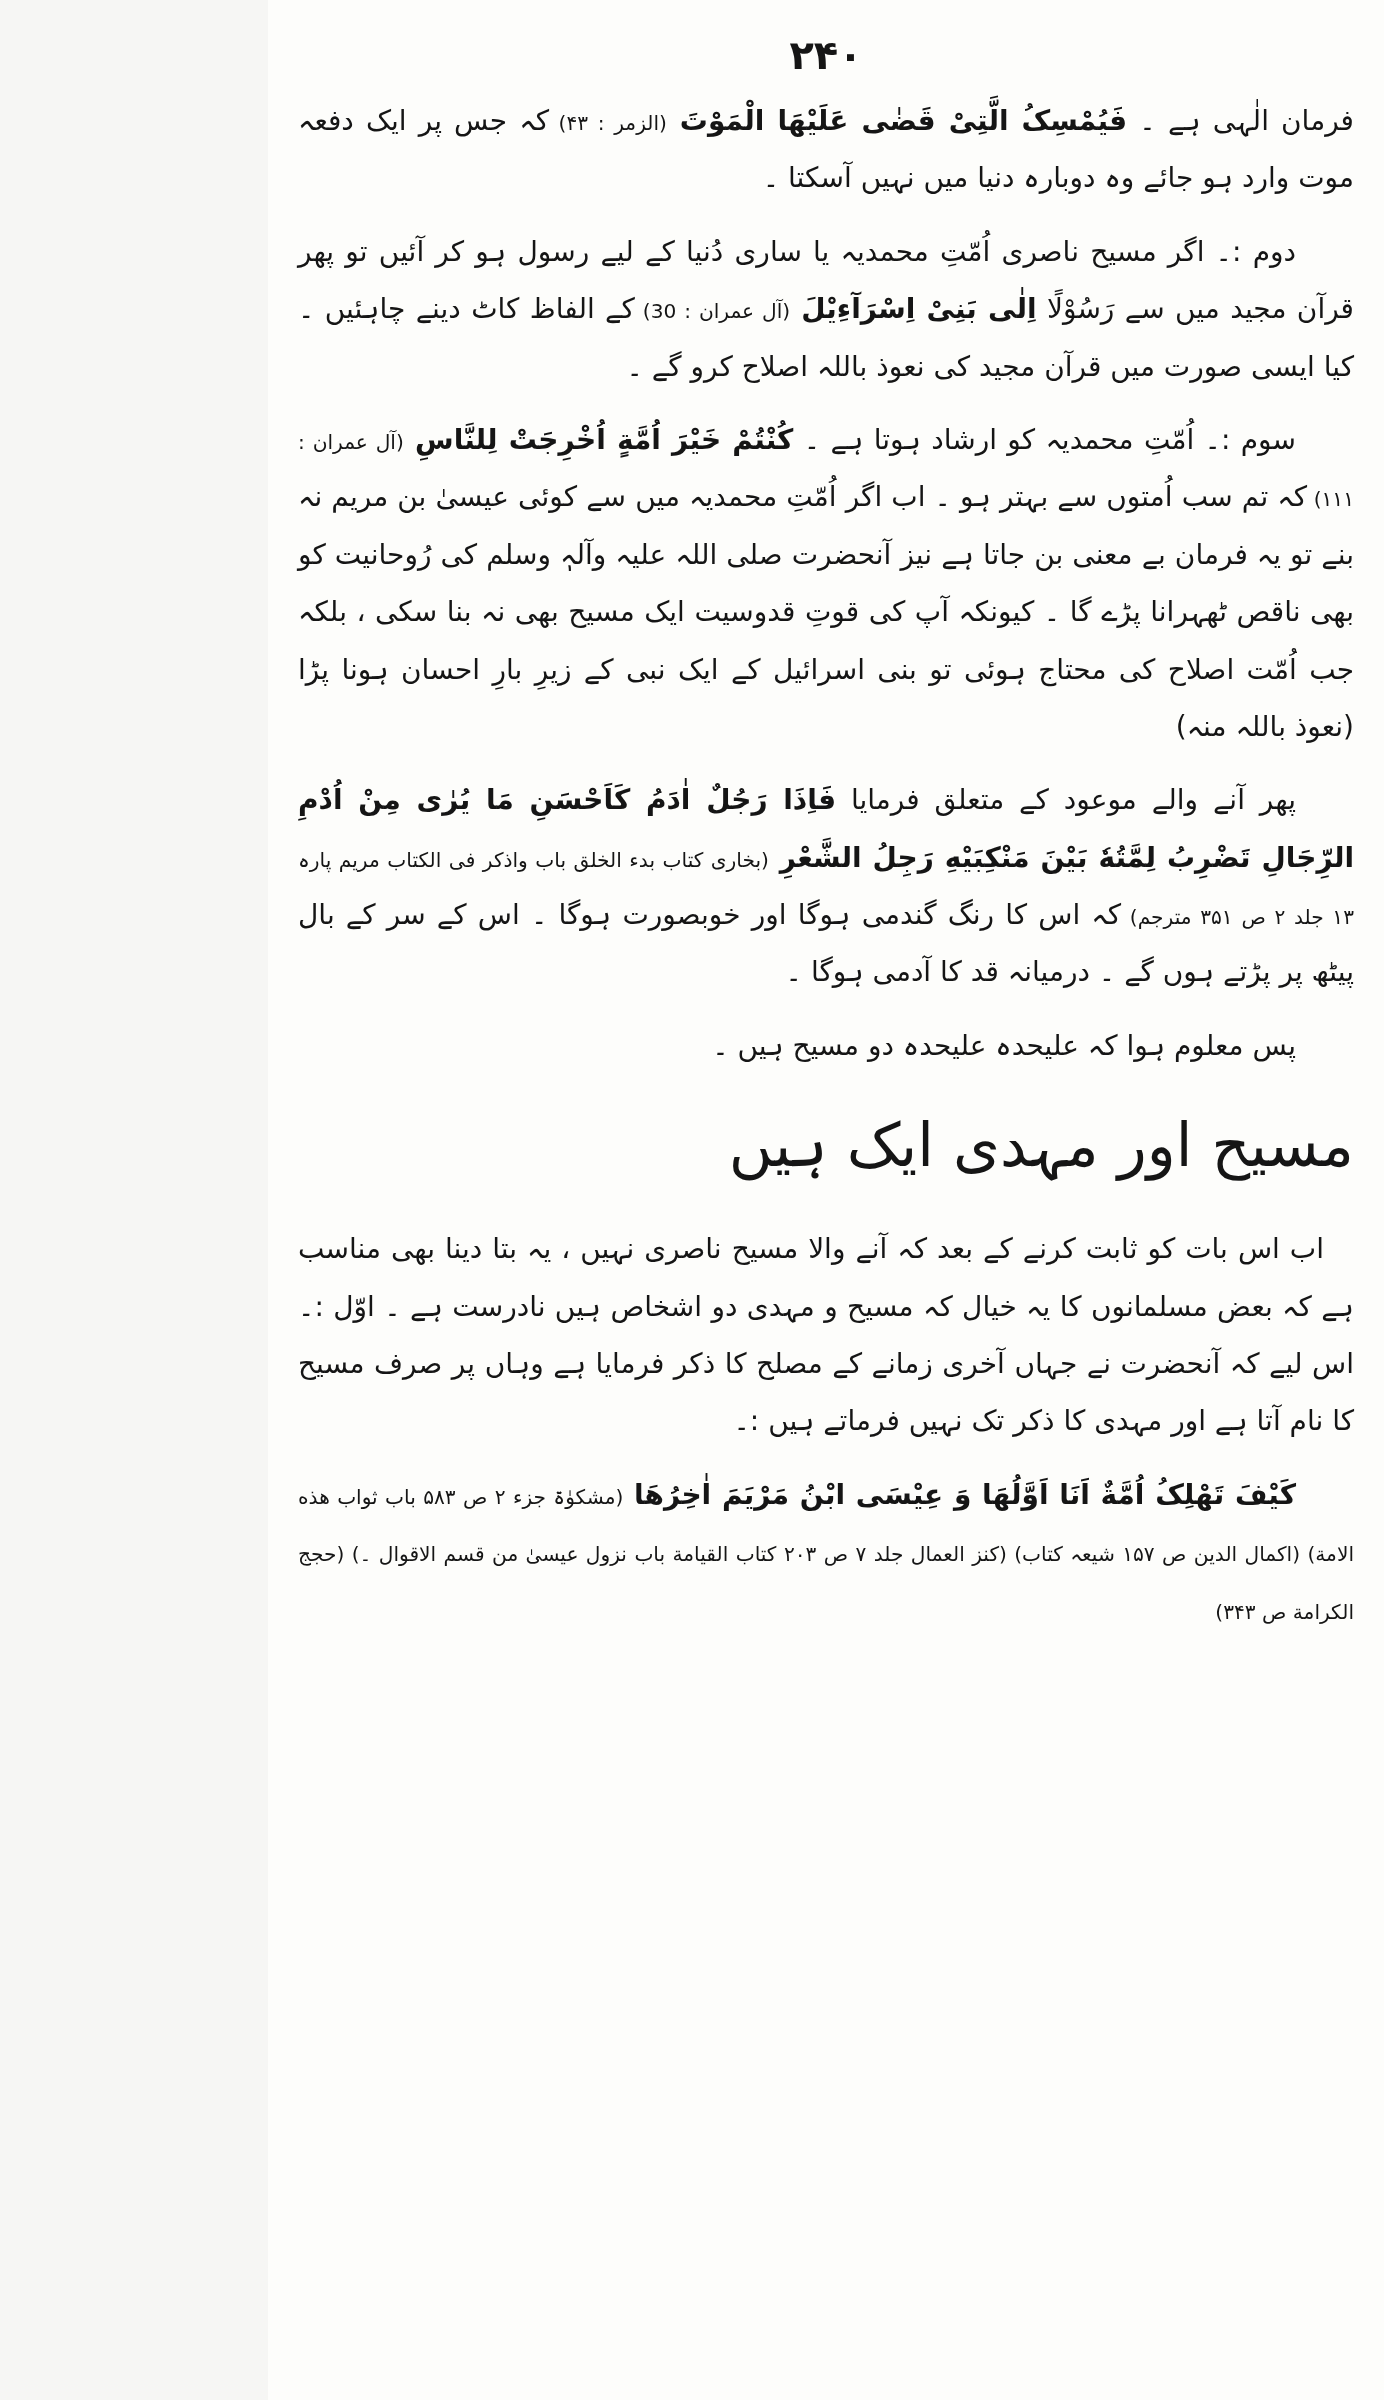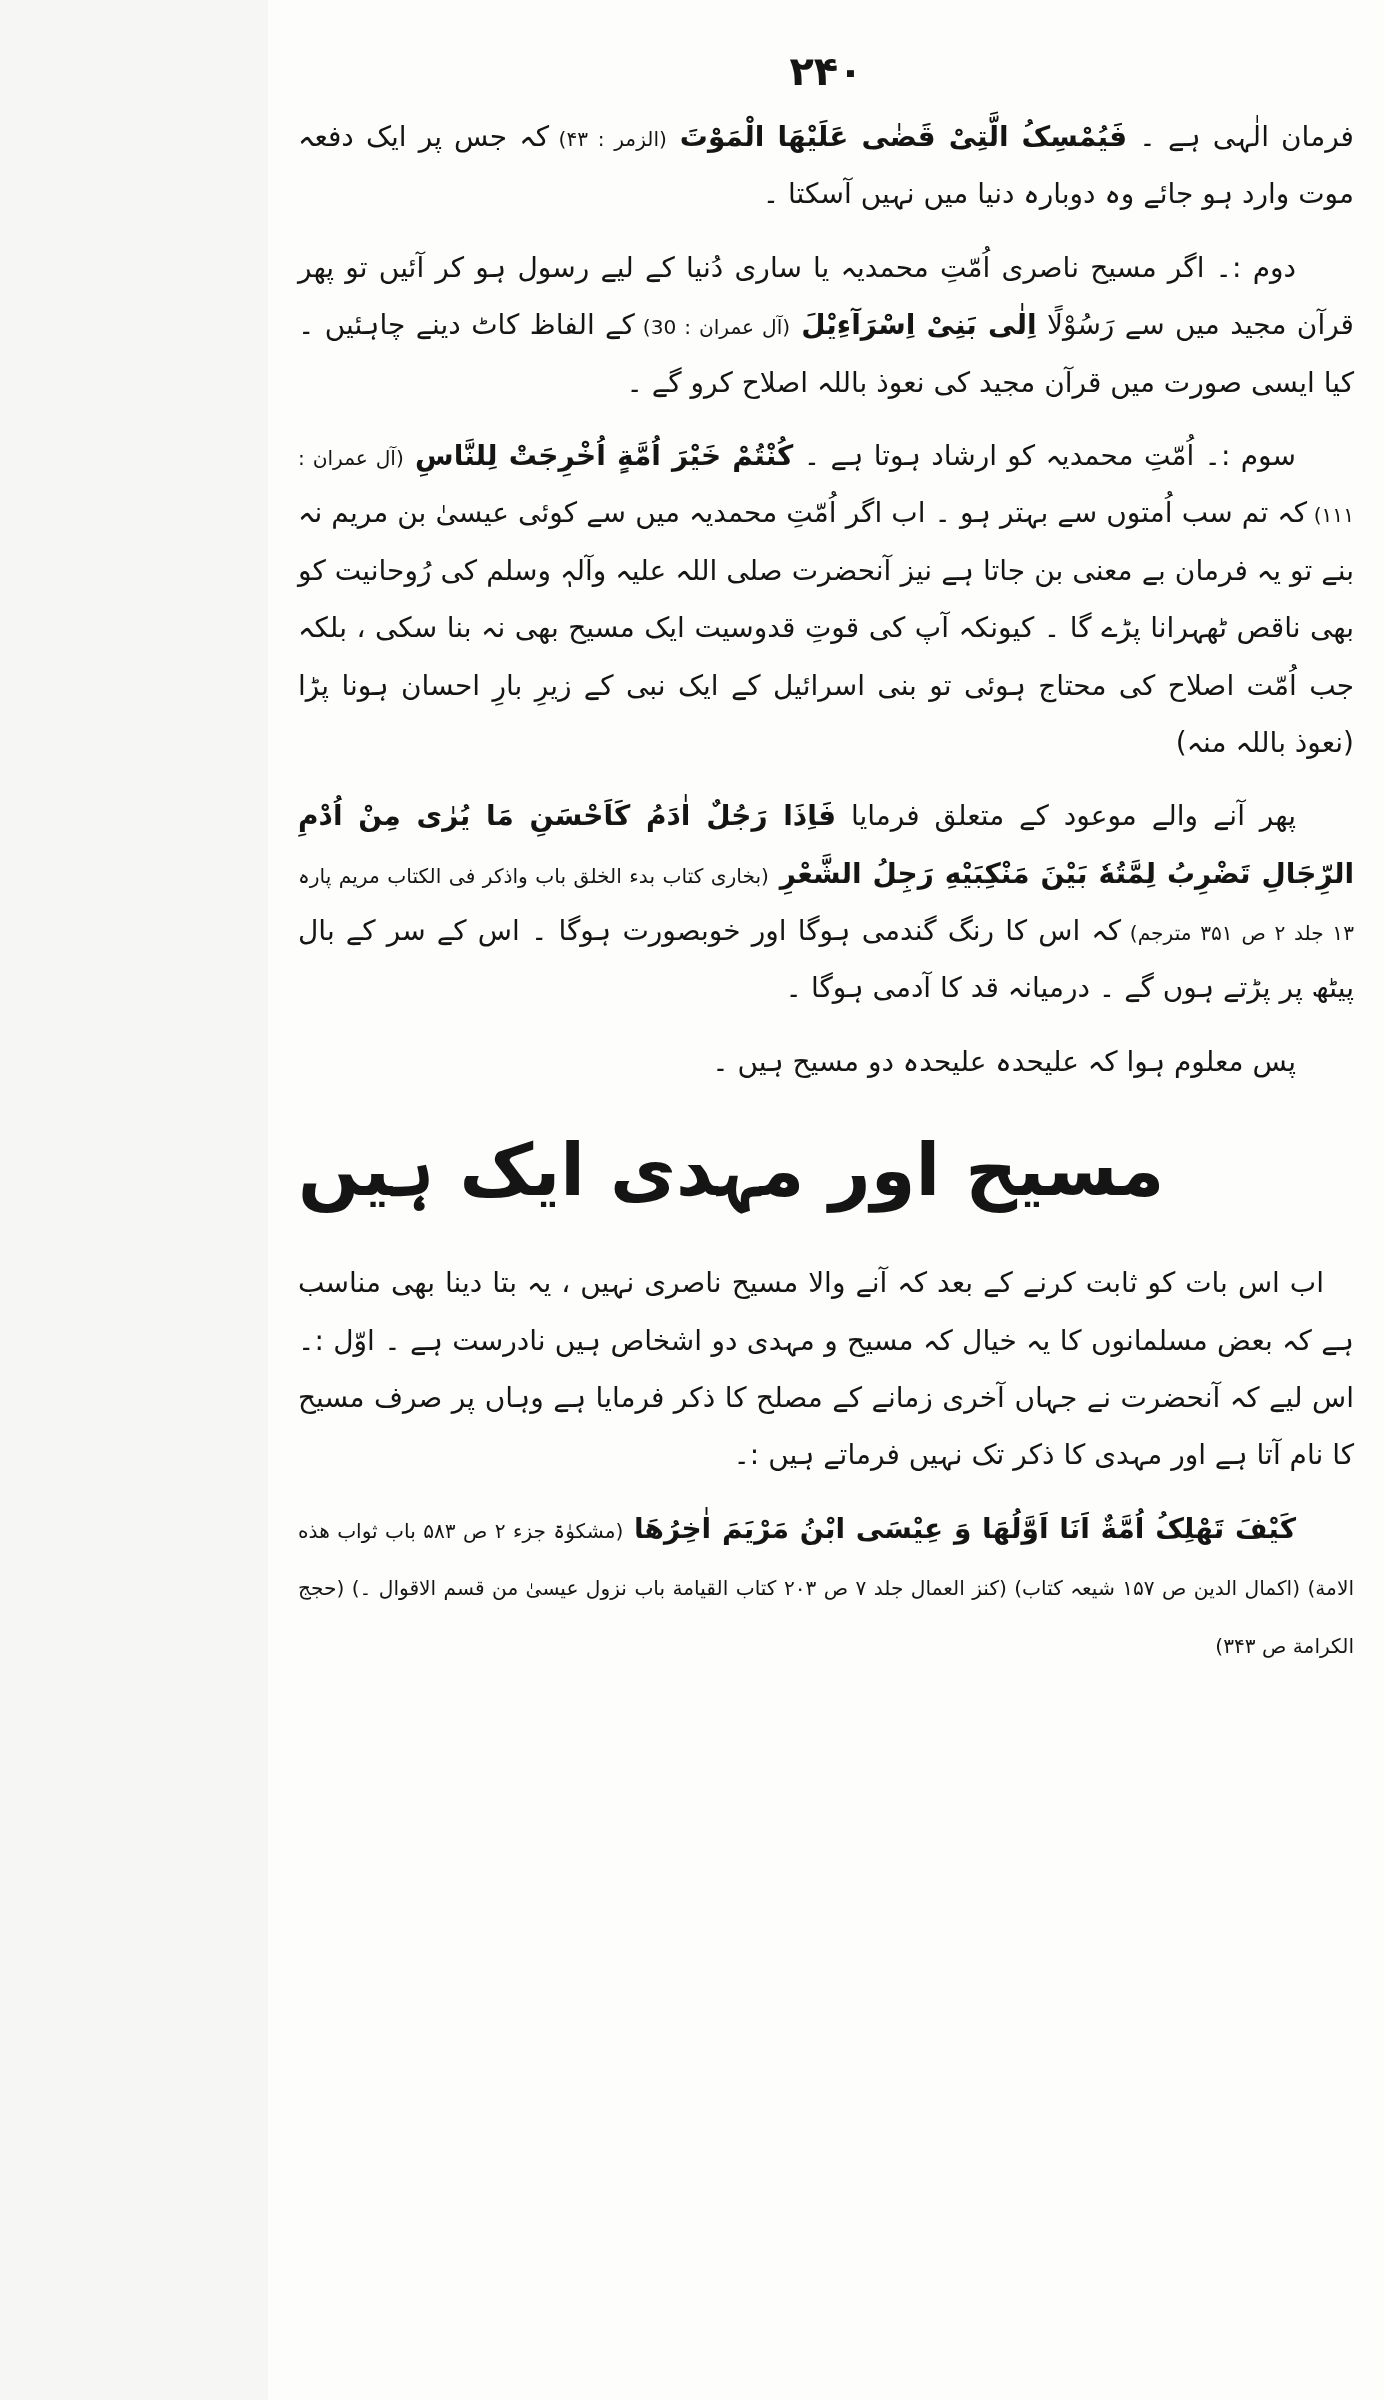--- a/index.html
+++ b/index.html
@@ -5,21 +5,21 @@
   html,body{margin:0;padding:0;}
   body{
     width:1384px;height:2400px;
     background:#f6f6f4;
     font-family:"DejaVu Sans","Liberation Sans",sans-serif;
     color:#151515;
   }
   .scan-page{
     box-sizing:border-box;
     width:1116px;height:2400px;
-    padding:44px 30px 0 30px;
+    padding:28px 30px 0 30px;
     background:#fdfdfb;
     direction:rtl;
     overflow:hidden;
   }
   .page-number{
     text-align:center;
     font-size:40px;
     font-weight:bold;
     letter-spacing:2px;
     margin:4px 0 14px 0;
@@ -30,23 +30,23 @@
     font-size:28px;
     line-height:2.05;
     text-align:justify;
     text-justify:inter-word;
   }
   .para + .para{ text-indent:58px; }
   .seg-urdu{ font-weight:normal; }
   .seg-arabic{ font-weight:bold; }
   .seg-ref{ font-size:0.72em; font-weight:normal; }
   .section-heading{
-    text-align:left;
-    font-size:72px;
-    font-weight:bold;
+    text-align:right;
+    font-size:60px;
+    font-weight:normal;
     line-height:1.5;
     margin:26px 0 30px 0;
     text-indent:0;
   }
   .sec2 .para:first-child{ text-indent:30px; }
 </style>
 </head>
 <body>
 
 <div class="scan-page">

